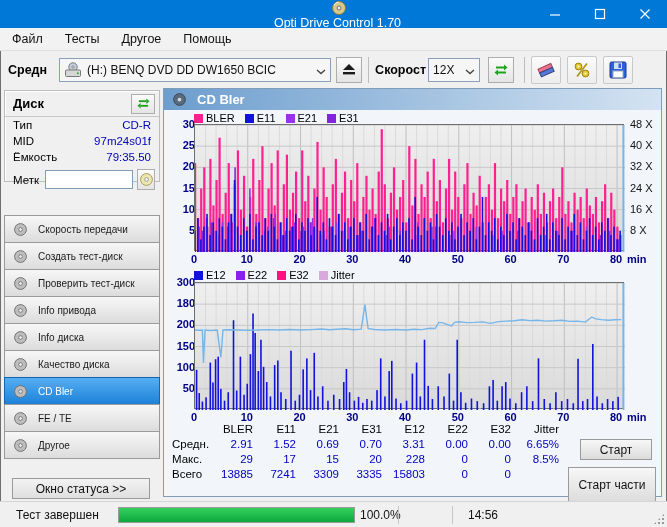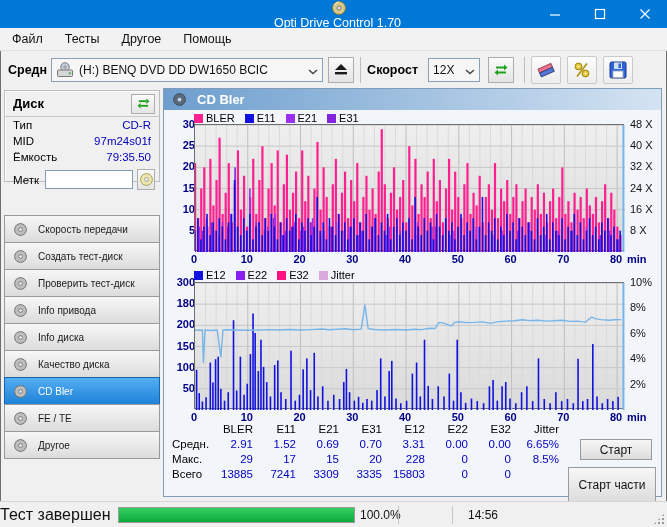--- a/index.html
+++ b/index.html
@@ -66,21 +66,21 @@
   .results{position:absolute;left:2px;top:332px;width:420px;}
   .rrow{display:flex;height:15px;align-items:center;}
   .rlab{width:44px;padding-left:6px;font-size:11.5px;color:#000;}
   .rcell{width:43px;text-align:right;font-size:11.5px;color:#0000C0;}
   .rcell.hdr{color:#000;}
   .rcell.wide{width:48px;}
   .startbtn{position:absolute;border:1px solid #9A9A9A;background:linear-gradient(#F7F7F7,#DCDCDC);
       display:flex;align-items:center;justify-content:center;font-size:12px;color:#111;}
   
   .statusbar{position:absolute;left:0;top:501px;width:667px;height:26px;background:#F0F0F0;border-top:1px solid #D5D5D5;display:flex;align-items:center;}
-  .sb-text{font-size:16px;color:#111;margin-left:0;}
+  .sb-text{font-size:12px;color:#111;margin-left:16px;}
   .sb-sep{width:1px;height:18px;background:#C6C6C6;}
   .progress{position:absolute;left:118px;top:5px;width:237px;height:16px;border:1px solid #9A9A9A;background:#fff;}
   .progress .fill{height:100%;background:linear-gradient(#35D15F,#0CA83C);}
   .sb-pct{position:absolute;left:360px;top:6px;font-size:12px;color:#111;}
   .sb-time{position:absolute;left:458px;top:6px;width:40px;font-size:12px;color:#111;text-align:right;}
   .grip{position:absolute;right:2px;bottom:2px;width:12px;height:12px;
     background-image:radial-gradient(circle at 2px 2px,#9a9a9a 1.2px,transparent 1.3px);
     background-size:4px 4px;clip-path:polygon(100% 0,100% 100%,0 100%);}
 </style>
 </head>
@@ -118,21 +118,21 @@
 
   <div class="menubar">
     <span class="menuitem">Файл</span>
     <span class="menuitem">Тесты</span>
     <span class="menuitem">Другое</span>
     <span class="menuitem">Помощь</span>
   </div>
 
   <div class="toolbar">
     <span class="tlabel" style="margin-left:8px">Средн</span>
-    <div class="combo" style="width:272px;margin-left:4px">
+    <div class="combo" style="width:272px;margin-left:12px">
       <span style="display:flex;margin-right:5px">
         <svg width="18" height="16" viewBox="0 0 18 16">
             <circle cx="9" cy="5" r="4.2" fill="#C8D2DC" stroke="#6E7A86"></circle>
             <circle cx="9" cy="5" r="1.2" fill="#F0F0F0" stroke="#888"></circle>
             <rect x="1.5" y="8" width="15" height="6.5" rx="1" fill="#D6D6D6" stroke="#787878"></rect>
             <circle cx="13.8" y="11" cy="11.2" r="1" fill="#2FA82F"></circle>
           </svg>
       </span>
       <span class="ctext">(H:)  BENQ DVD DD DW1650 BCIC</span>
       <span class="chev"><svg width="10" height="6">
@@ -140,21 +140,21 @@
           </svg></span>
     </div>
     <div class="toolbtn" style="width:26px;margin-left:5px">
       <svg width="14" height="13" viewBox="0 0 14 13">
           <polygon points="7,1 13,7 1,7" fill="#1A1A1A"></polygon>
           <rect x="1" y="9" width="12" height="2.4" fill="#1A1A1A"></rect>
         </svg>
     </div>
     <div class="tsep"></div>
     <span class="tlabel">Скорост</span>
-    <div class="combo" style="width:52px;margin-left:10px">
+    <div class="combo" style="width:52px;margin-left:2px">
       <span class="ctext">12X</span>
       <span class="chev"><svg width="10" height="6">
             <path d="M1 1 l4 3.5 L9 1" stroke="#444" fill="none" stroke-width="1.4"></path>
           </svg></span>
     </div>
     <div class="toolbtn" style="width:26px;margin-left:8px">
       <svg width="16" height="14" viewBox="0 0 16 14">
           <path d="M3 4.5 h8" stroke="#1FA31F" stroke-width="2"></path>
           <path d="M11 1.5 L14.5 4.5 L11 7.5 Z" fill="#1FA31F"></path>
           <path d="M13 9.5 h-8" stroke="#1FA31F" stroke-width="2"></path>
@@ -284,20 +284,21 @@
       </div>
     <div class="sbtn">
         <svg width="15" height="15" viewBox="0 0 16 16">
           <circle cx="8" cy="8" r="6.3" fill="#BDBDBD" stroke="#6E6E6E"></circle>
           <circle cx="8" cy="8" r="2" fill="#EFEFEF" stroke="#777"></circle>
         </svg>
         <span class="slabel">Другое</span>
       </div>
   </div>
 
+  <div class="statuswin-btn">Окно статуса &gt;&gt;</div>
 
   <div class="mainpanel">
     <div class="mp-head">
       <svg width="15" height="15" viewBox="0 0 16 16" style="margin-left:8px">
           <circle cx="8" cy="8" r="6.3" fill="#5A6A7A" stroke="#3A4A5A"></circle>
           <circle cx="8" cy="8" r="2" fill="#C8D8E8"></circle>
         </svg>
       <span class="mp-title">CD Bler</span>
     </div>
 
@@ -909,27 +910,20 @@
           <rect x="397.0159509202454" y="60.959999999999994" width="1.6" height="66.04" fill="#1212DE"></rect>
           <rect x="401.2368098159509" y="113.45333333333333" width="1.6" height="13.546666666666667" fill="#1212DE"></rect>
           <rect x="406.5128834355828" y="120.22666666666666" width="1.6" height="6.773333333333333" fill="#1212DE"></rect>
           <rect x="411.7889570552147" y="115.99333333333334" width="1.6" height="11.006666666666668" fill="#1212DE"></rect>
           <rect x="417.0650306748466" y="118.11" width="1.6" height="8.89" fill="#1212DE"></rect>
           <rect x="422.3411042944785" y="113.87666666666667" width="1.6" height="13.123333333333333" fill="#1212DE"></rect>
           <polyline points="0.0,47.0 4.2,47.2 7.4,47.0 8.4,80.0 10.0,47.0 15.8,47.5 22.2,47.0 25.9,74.3 28.0,47.0 34.3,46.7 42.2,47.0 52.8,47.2 63.3,47.0 73.9,46.6 84.4,47.0 95.0,46.5 105.5,47.0 116.1,46.6 126.6,46.0 134.5,46.7 142.5,46.2 150.4,45.7 158.3,46.7 166.2,46.2 169.9,21.6 173.1,45.7 179.4,46.5 189.9,47.0 200.5,46.5 211.0,47.0 219.0,46.2 226.9,46.6 234.8,45.2 240.1,45.5 243.8,39.4 248.0,39.9 253.3,41.9 256.4,42.9 259.6,39.4 263.8,38.7 271.7,39.6 279.6,39.4 287.5,38.9 295.5,40.4 303.4,38.6 311.3,38.1 319.2,37.8 327.1,36.8 335.0,37.6 342.9,37.3 350.9,38.1 358.8,37.8 366.7,37.3 374.6,38.4 382.5,38.1 390.4,39.1 396.8,34.0 399.9,35.6 406.3,36.6 414.2,37.3 419.4,36.8 426.3,36.6" fill="none" stroke="#77B5E8" stroke-width="1.4"></polyline>
           <line x1="428.4171779141104" y1="0" x2="428.4171779141104" y2="127" stroke="#77B5E8" stroke-width="2"></line>
         </svg>
       </div>
-    <div class="rticks" style="left:462px;top:193px">
-        <div style="top: -6px;">10%</div>
-        <div style="top: 19.4px;">8%</div>
-        <div style="top: 44.8px;">6%</div>
-        <div style="top: 70.2px;">4%</div>
-        <div style="top: 95.6px;">2%</div>
-      </div>
     <div class="xticks" style="left:30px;top:322px">
         <span style="left: -11px;">0</span>
         <span style="left: 41.7607px;">10</span>
         <span style="left: 94.5215px;">20</span>
         <span style="left: 147.282px;">30</span>
         <span style="left: 200.043px;">40</span>
         <span style="left: 252.804px;">50</span>
         <span style="left: 305.564px;">60</span>
         <span style="left: 358.325px;">70</span>
         <span style="left: 411.086px;">80</span>

